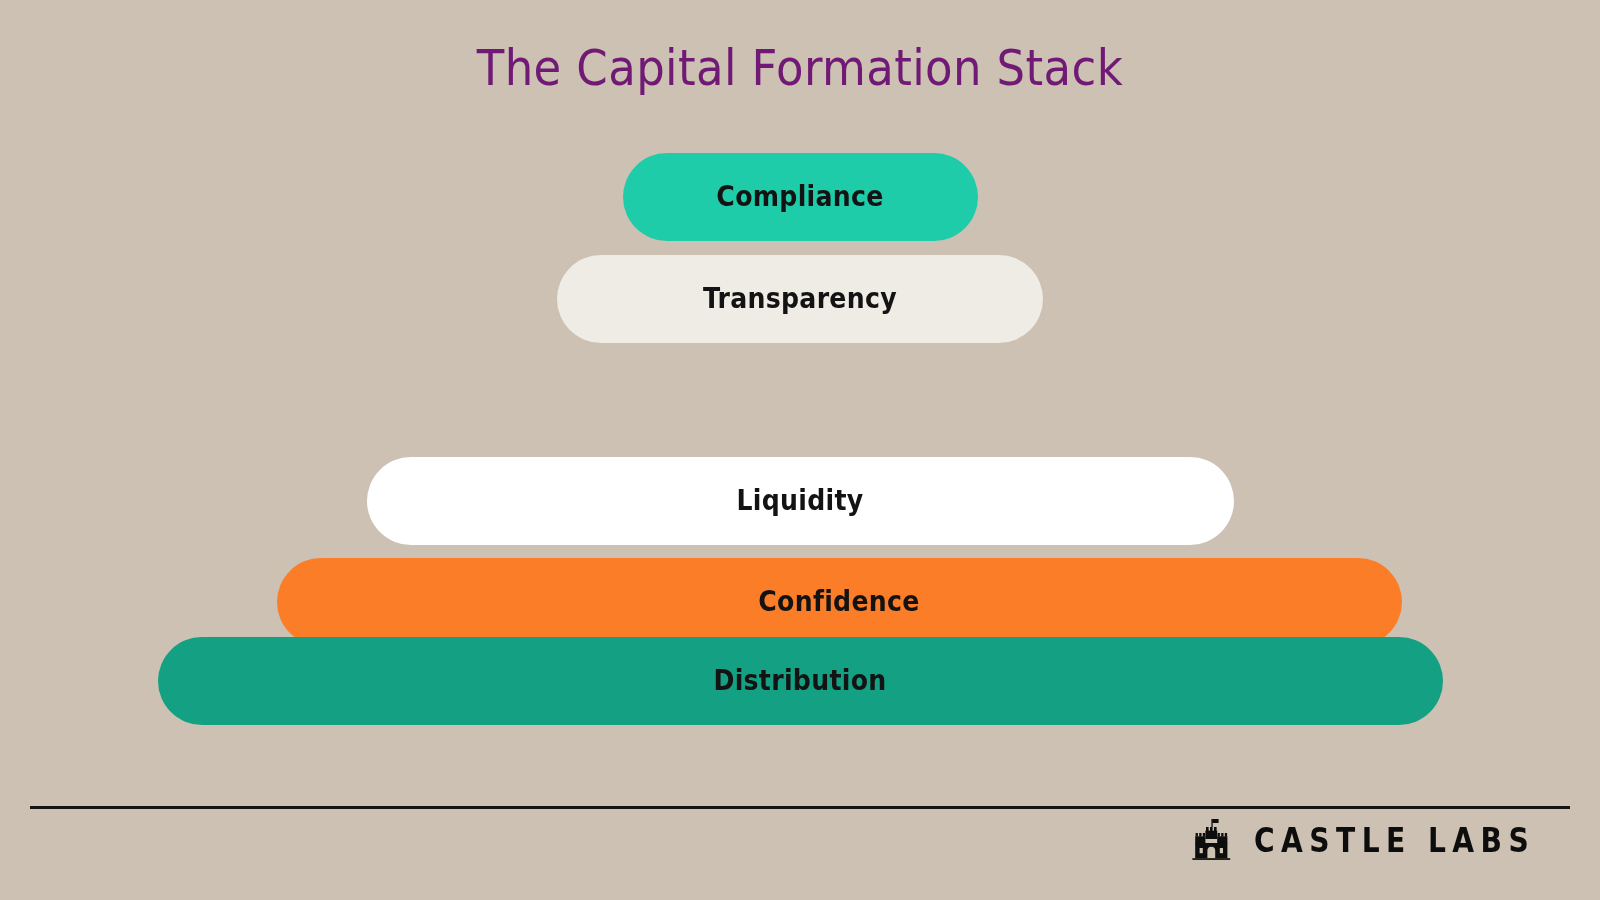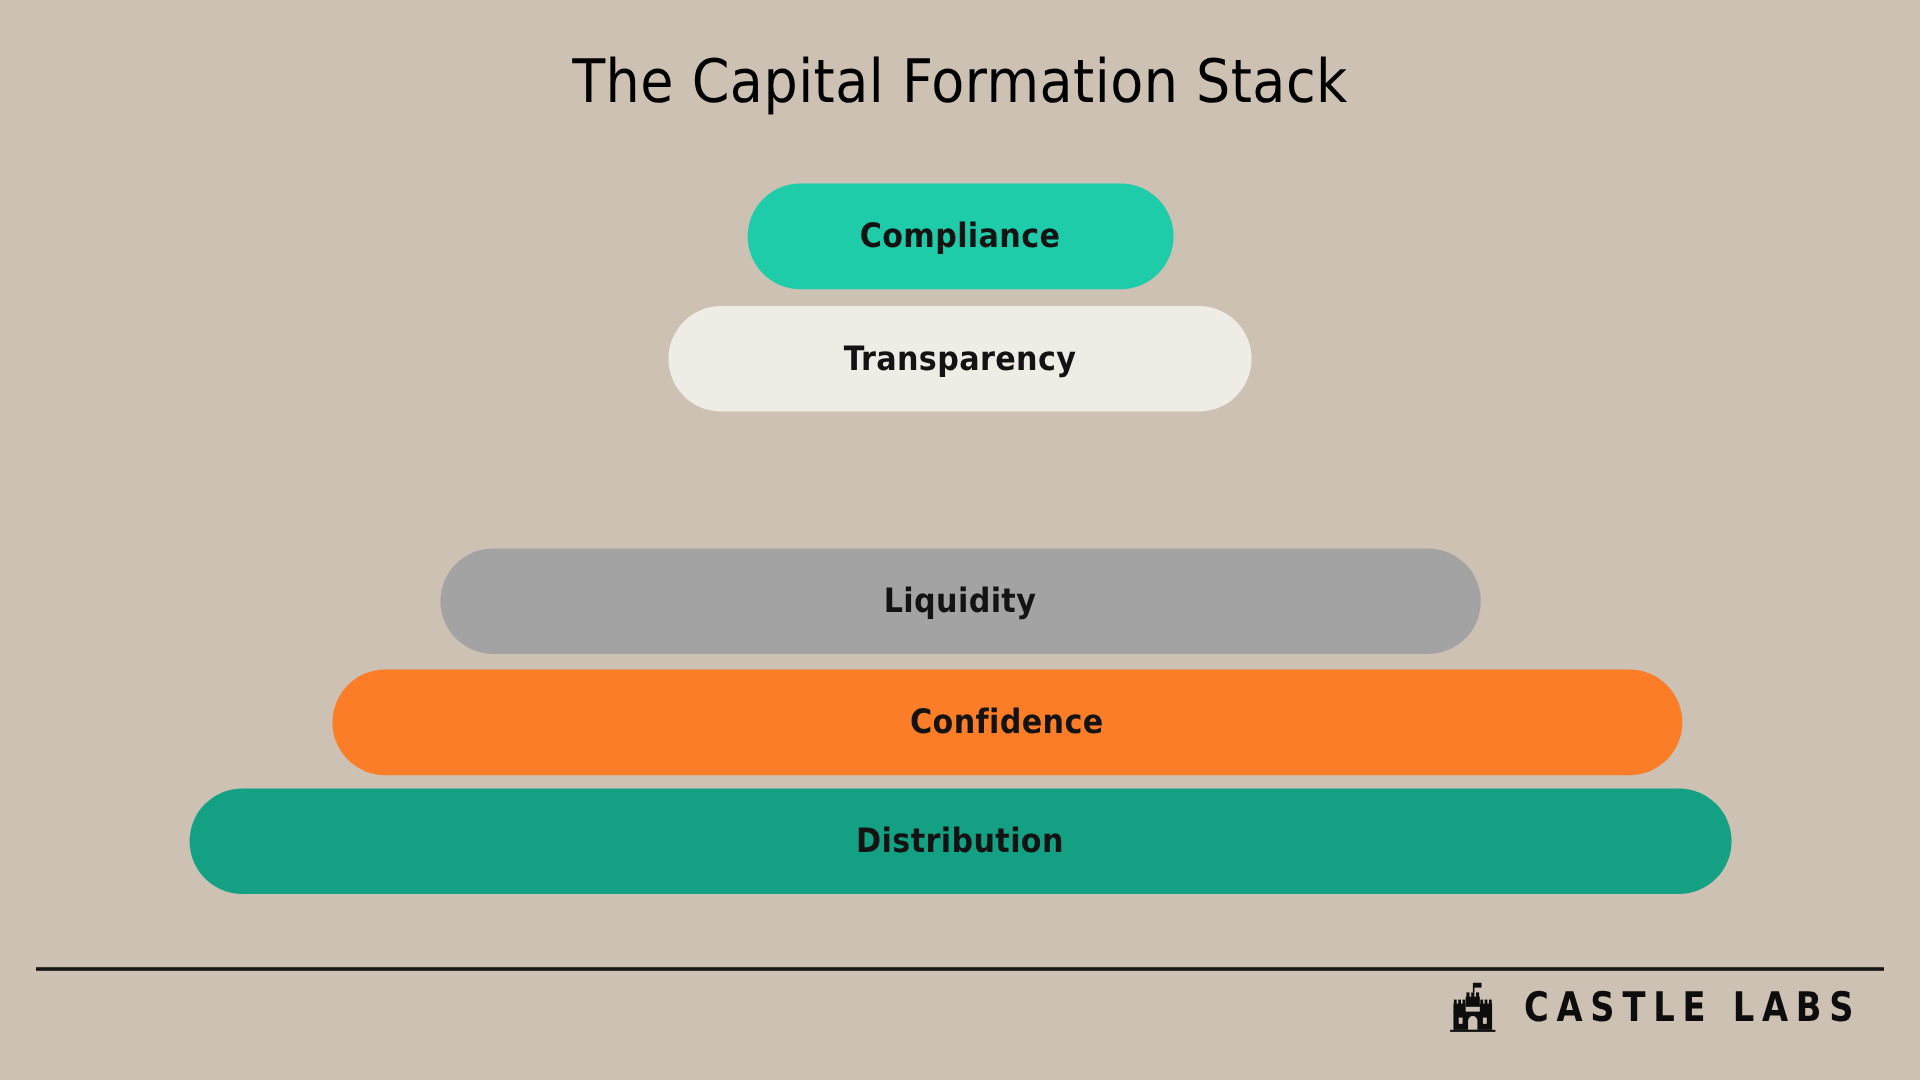--- a/index.html
+++ b/index.html
@@ -24,21 +24,21 @@
 
   
   #page-title {
     position: absolute;
     top: 36px;
     left: 0;
     width: 1600px;
     text-align: center;
     font-size: 50px;
     line-height: 64px;
-    color: #000000;
+    color: #701a75;
     font-weight: 400;
     font-stretch: condensed;
     letter-spacing: 0.4px;
     white-space: nowrap;
   }
 
   
   #stack {
     position: absolute;
     top: 153px;
@@ -76,35 +76,35 @@
     white-space: nowrap;
     text-align: center;
   }
 
   
   .row-0 { top: 0px; }
   .row-1 { top: 102px; }
   .row-2 { top: 203px; }
   .row-3 { top: 304px; }
   .row-4 { top: 405px; margin-left: 39px; }
-  .row-5 { top: 504px; align-items: center; }
+  .row-5 { top: 484px; align-items: center; }
 
   
   #footer-divider {
     position: absolute;
     left: 30px;
     top: 806px;
     width: 1540px;
     height: 3px;
     background: #141414;
   }
 
   #footer-brand {
     position: absolute;
-    right: 24px;
+    right: 40px;
     top: 812px;
     height: 56px;
     display: flex;
     align-items: center;
     gap: 16px;
   }
 
   #castle-icon {
     width: 50px;
     height: 44px;
@@ -140,21 +140,21 @@
     </div>
 
     <div class="stack-row row-1">
       <div class="stack-bar" style="width: 486px; background: rgb(239, 235, 229);">
         <span class="bar-label">Transparency</span>
       </div>
     </div>
 
 
     <div class="stack-row row-3">
-      <div class="stack-bar" style="width: 867px; background: #a3a3a3; justify-content: center;">
+      <div class="stack-bar" style="width: 867px; background: #ffffff; justify-content: center;">
         <span class="bar-label">Liquidity</span>
       </div>
     </div>
 
     <div class="stack-row row-4">
       <div class="stack-bar" style="width: 1125px; background: rgb(251, 125, 40);">
         <span class="bar-label">Confidence</span>
       </div>
     </div>
 

